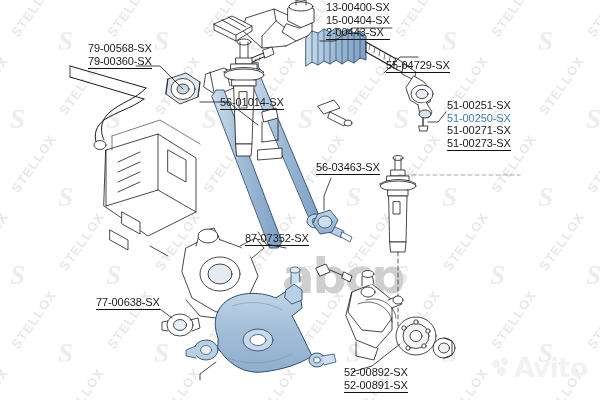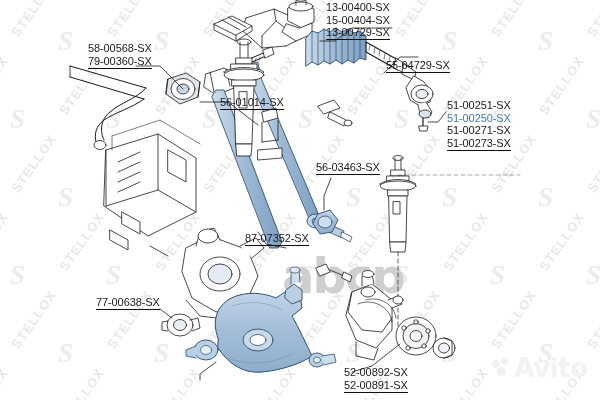--- a/index.html
+++ b/index.html
@@ -466,25 +466,25 @@
 
         <path d="M400 344 L372 366 L352 372"></path>
       </g>
 
     </g>
   </svg>
 
   <div class="label rule" style="left:326px;top:1px;">
     <span class="ln">13-00400-SX</span>
     <span class="ln">15-00404-SX</span>
-    <span class="ln">13-00729-SX</span>
+    <span class="ln">2-00443-SX</span>
   </div>
 
   <div class="label rule" style="left:88px;top:42px;">
-    <span class="ln">58-00568-SX</span>
+    <span class="ln">79-00568-SX</span>
     <span class="ln">79-00360-SX</span>
   </div>
 
   <div class="label rule" style="left:220px;top:96px;">
     <span class="ln">56-01014-SX</span>
   </div>
 
   <div class="label rule" style="left:386px;top:59px;">
     <span class="ln">55-04729-SX</span>
   </div>

